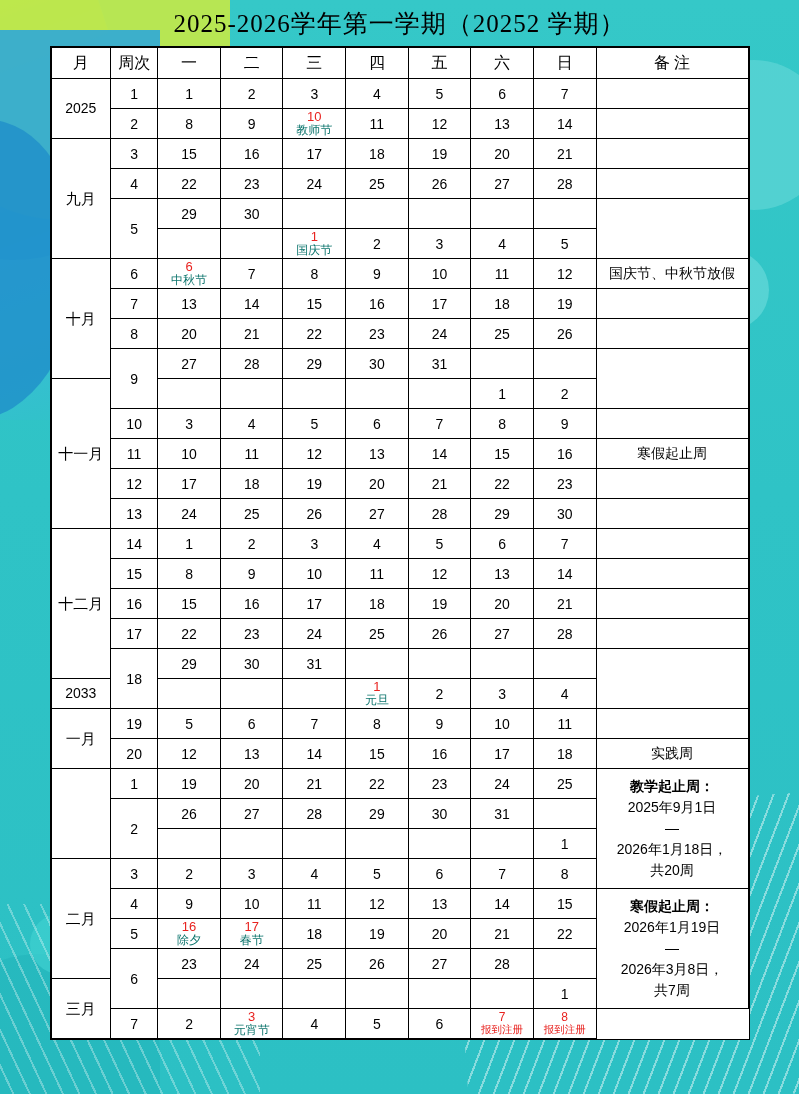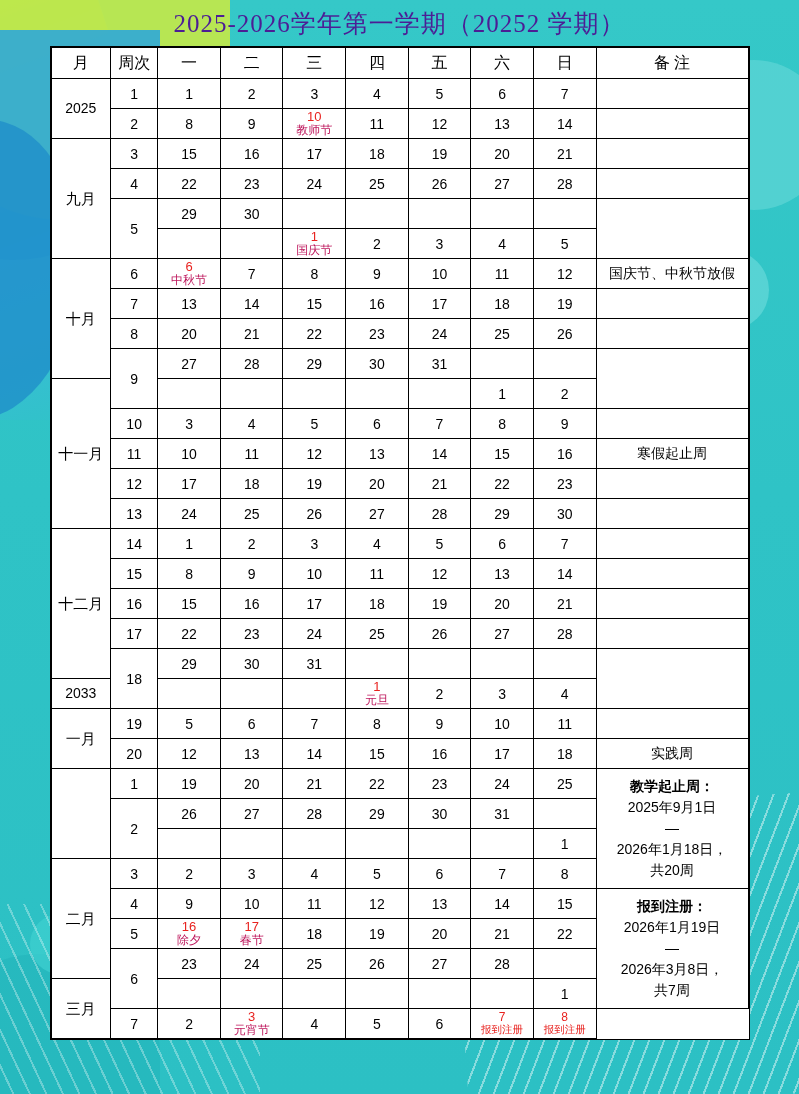--- a/index.html
+++ b/index.html
@@ -65,21 +65,21 @@
     background: linear-gradient(160deg, #9ede3a 0%, #3fb9e0 55%, #2fc3c6 100%);
     clip-path: polygon(0 0, 70% 0, 100% 30%, 45% 75%, 60% 100%, 0 100%);
     opacity: .95;
   }
 
   .page-title {
     position: relative;
     text-align: center;
     font-size: 25px;
     letter-spacing: 1px;
-    color: #4c1d95;
+    color: #000000;
     font-family: "Liberation Serif", serif;
     padding: 7px 0 6px 0;
     font-weight: normal;
   }
 
   .sheet {
     position: relative;
     margin: 0 auto;
     width: 700px;
     background: #fff;
@@ -122,21 +122,21 @@
   .vert {
     display: inline-block;
     line-height: 1.15;
     font-size: 15px;
   }
   .fest {
     line-height: 1.05;
     padding: 1px 0;
   }
   .fest .num { display: block; font-size: 13px; color: #e8221f; }
-  .fest .nm  { display: block; font-size: 12px; color: #be185d; }
+  .fest .nm  { display: block; font-size: 12px; color: #0f766e; }
   .note {
     font-size: 13.5px;
     color: #e8221f;
     line-height: 1.45;
   }
   .note-block {
     font-size: 12.5px;
     color: #e8221f;
     line-height: 1.5;
     padding: 2px 0;
@@ -555,21 +555,21 @@
     <tr>
       <td>4</td>
       <td>9</td>
       <td>10</td>
       <td>11</td>
       <td>12</td>
       <td>13</td>
       <td>14</td>
       <td>15</td>
       <td class="note-block" rowspan="4">
-        <b>报到注册：</b><br>
+        <b>寒假起止周：</b><br>
         <span>2026年1月19日</span><br>
         <span>—</span><br>
         <span>2026年3月8日，</span><br>
         <span>共7周</span>
       </td>
     </tr>
 
     <tr>
       <td>5</td>
       <td class="fest">

